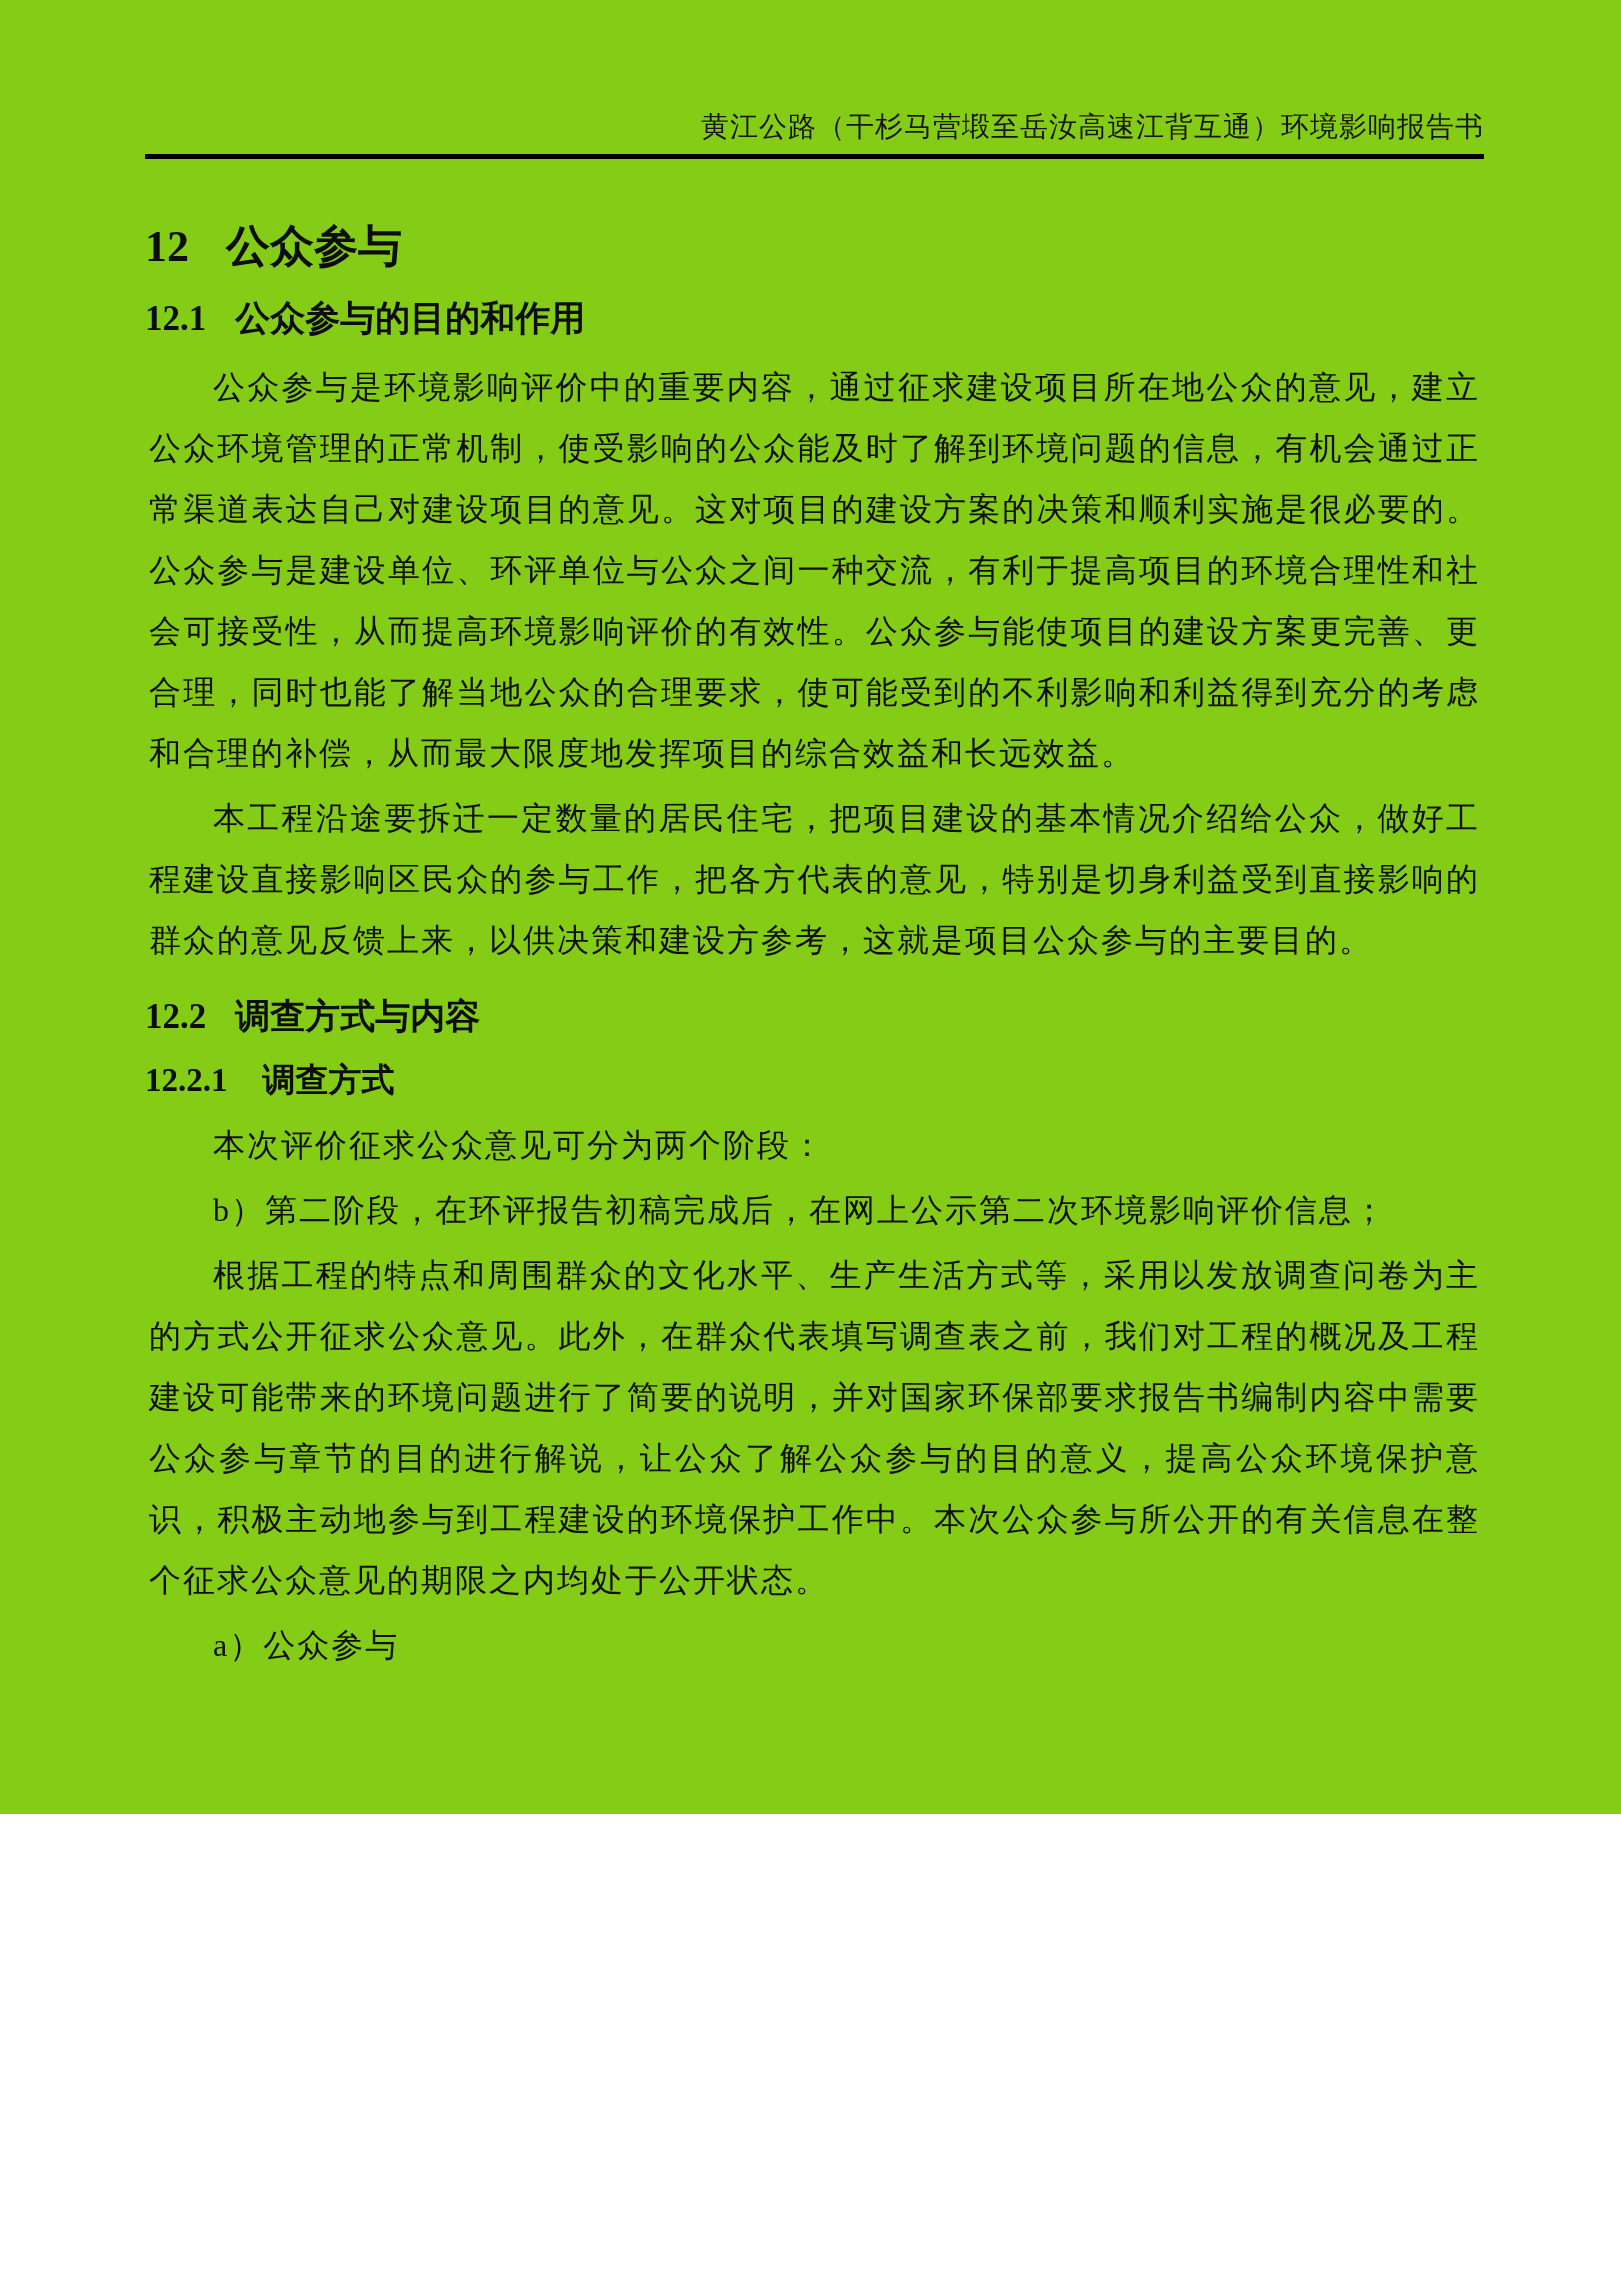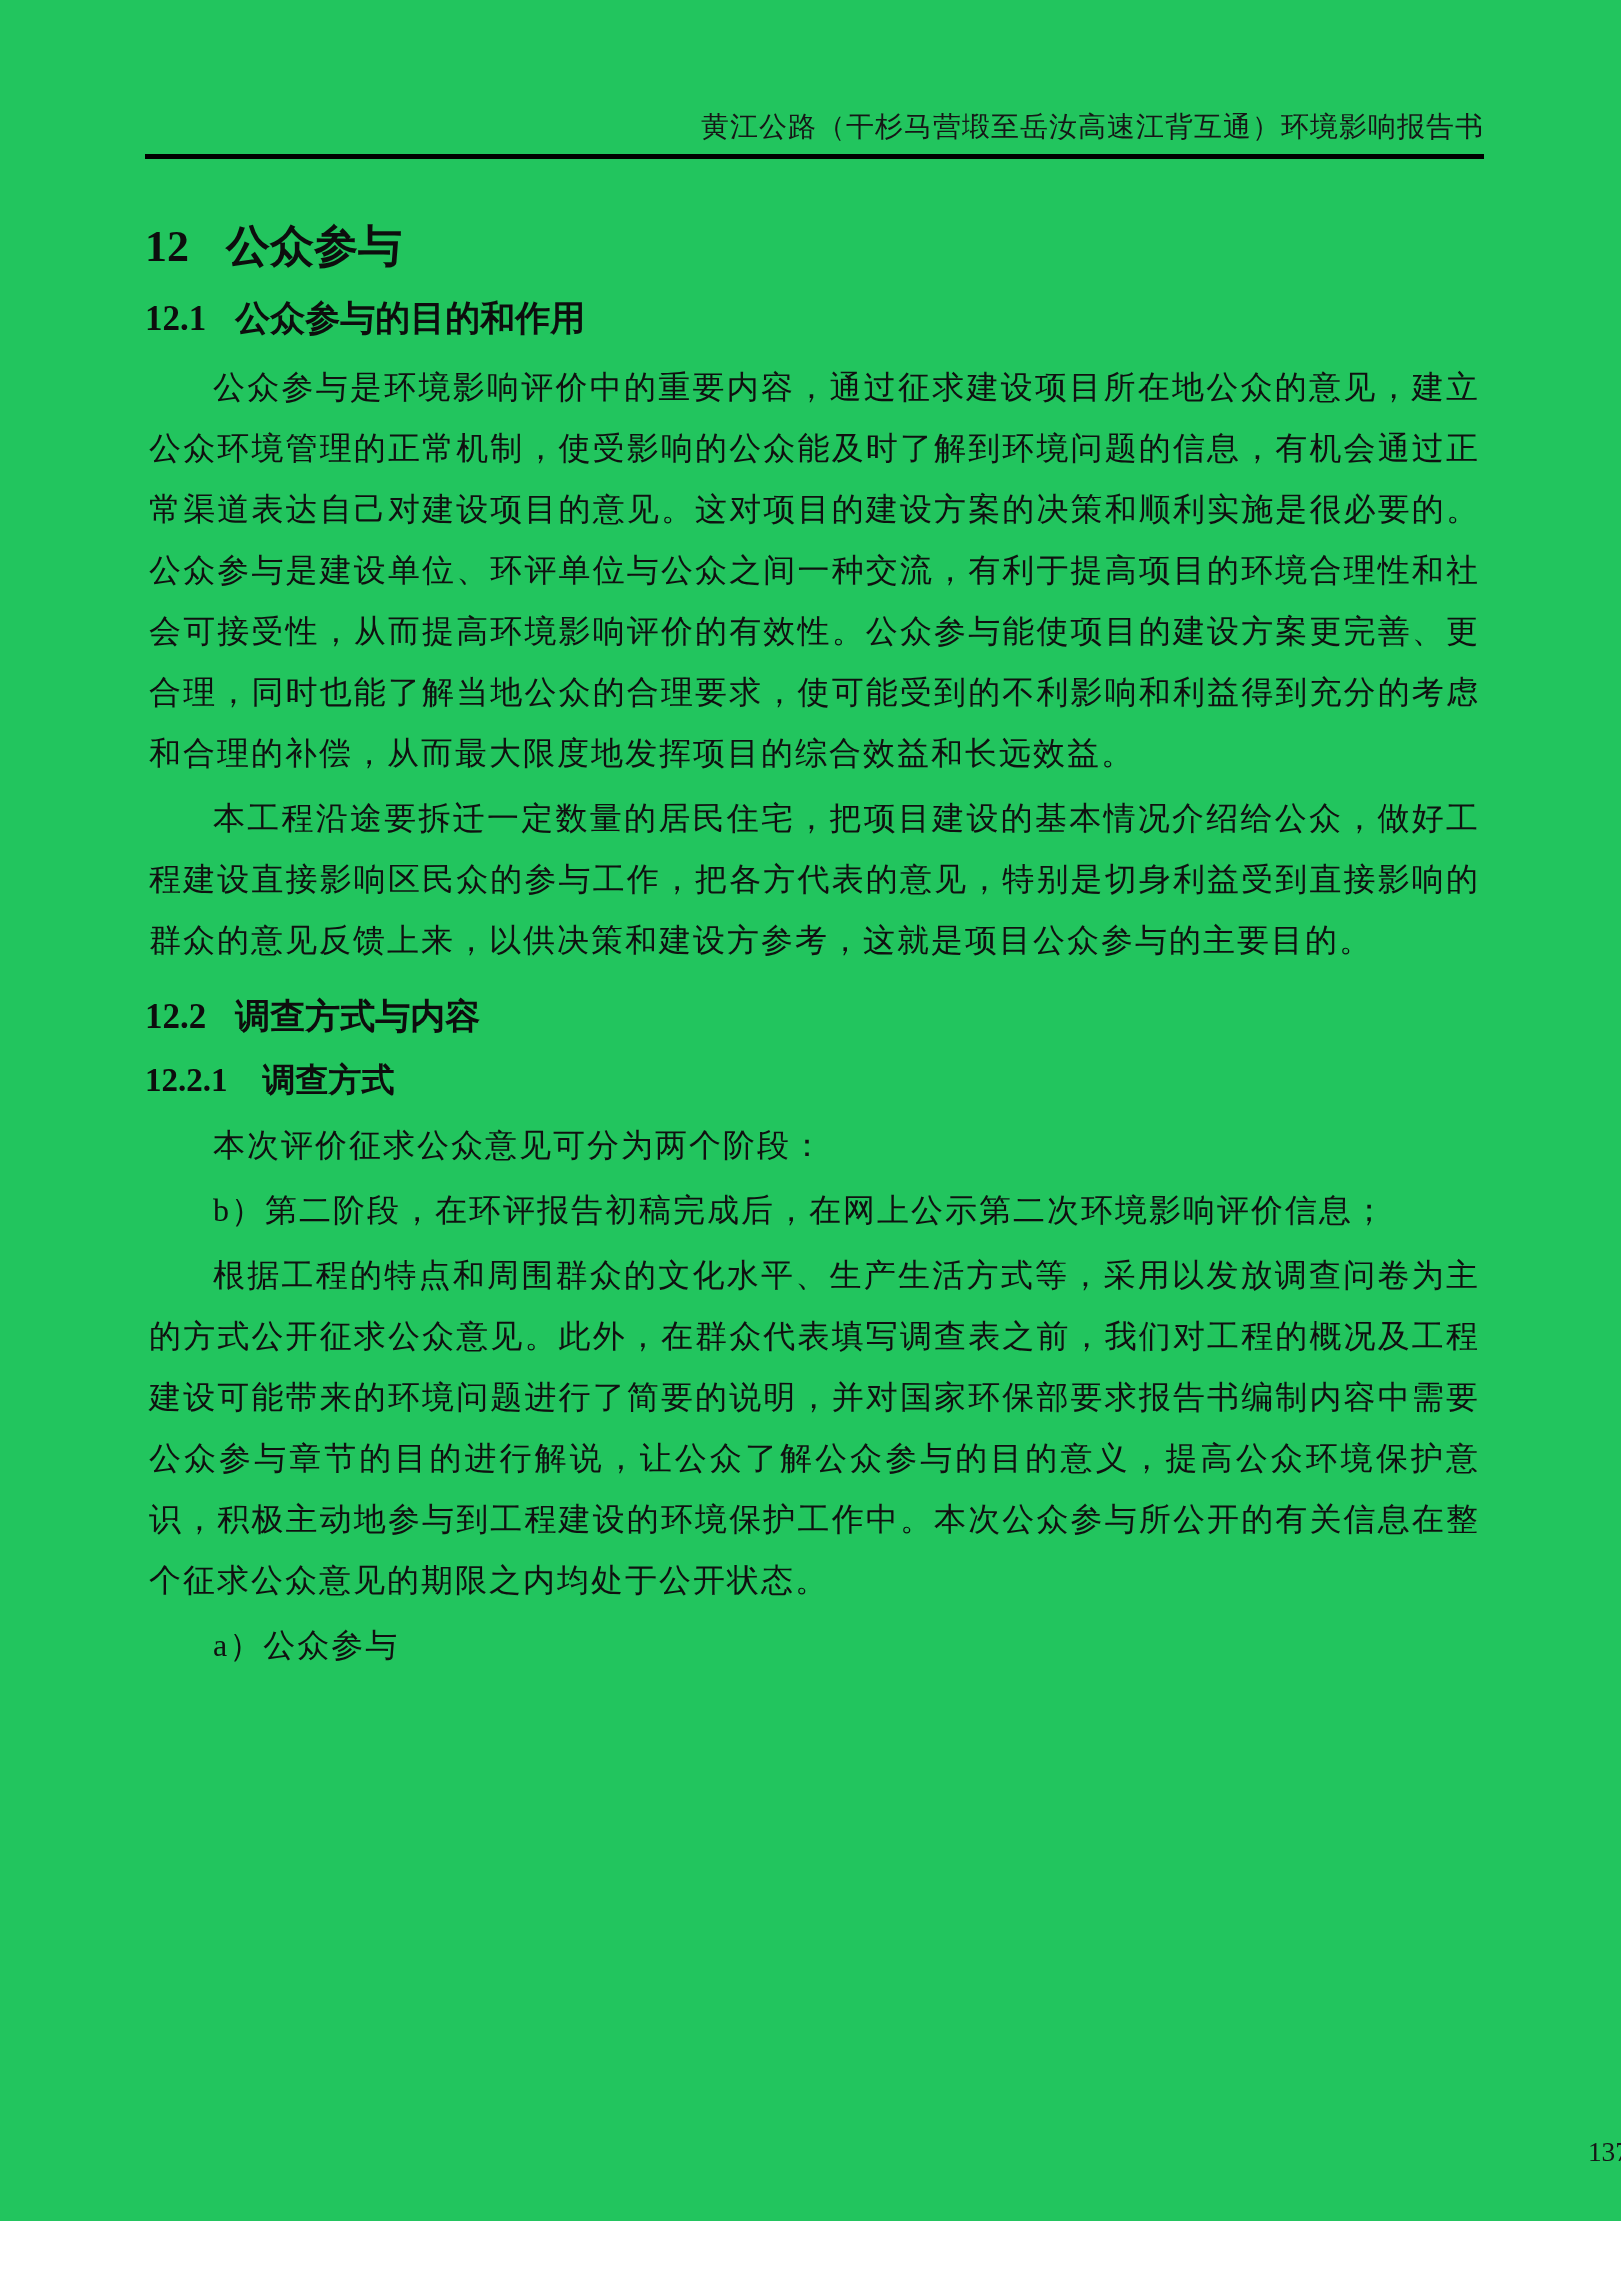--- a/index.html
+++ b/index.html
@@ -3,22 +3,22 @@
 <meta charset="utf-8">
 <style>
   html, body {
     margin: 0;
     padding: 0;
     background: #ffffff;
   }
   .page {
     position: relative;
     width: 1621px;
-    height: 2221px;
-    background: #22c55e;
+    height: 1814px;
+    background: #84cc16;
     color: #111111;
     overflow: hidden;
   }
   .running-header {
     position: absolute;
     top: 108px;
     left: 145px;
     width: 1339px;
     text-align: right;
     font-family: "Liberation Serif", "DejaVu Serif", serif;

